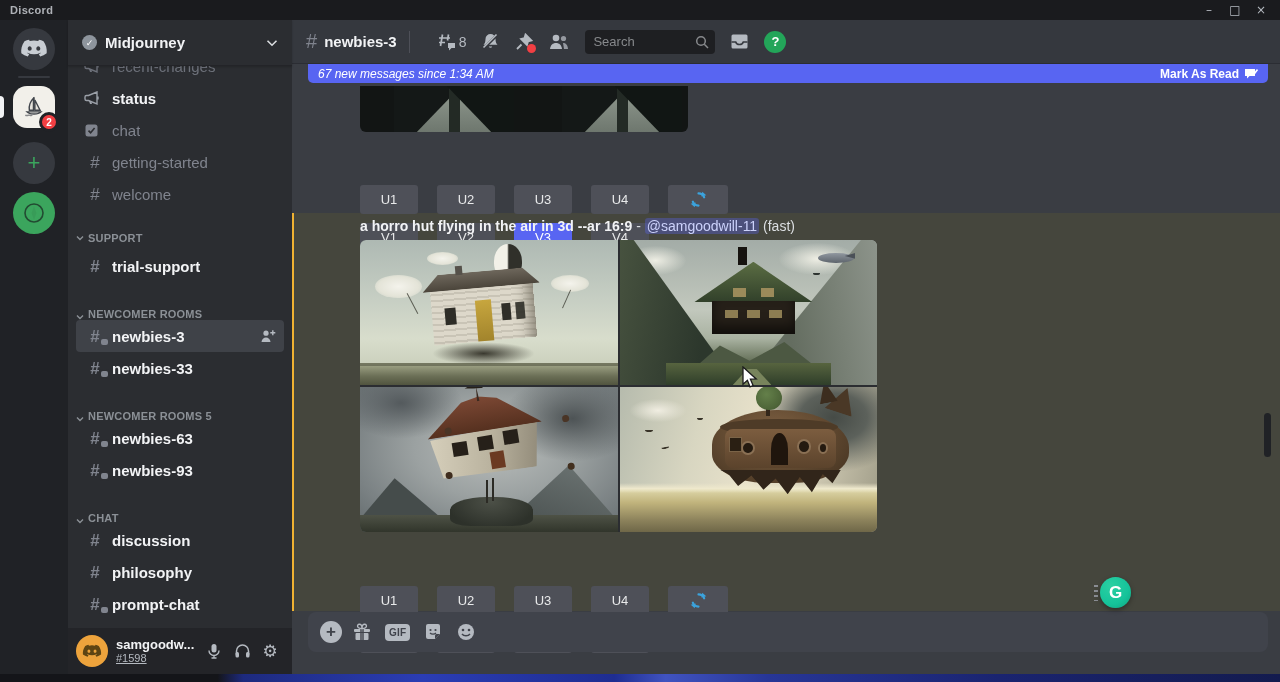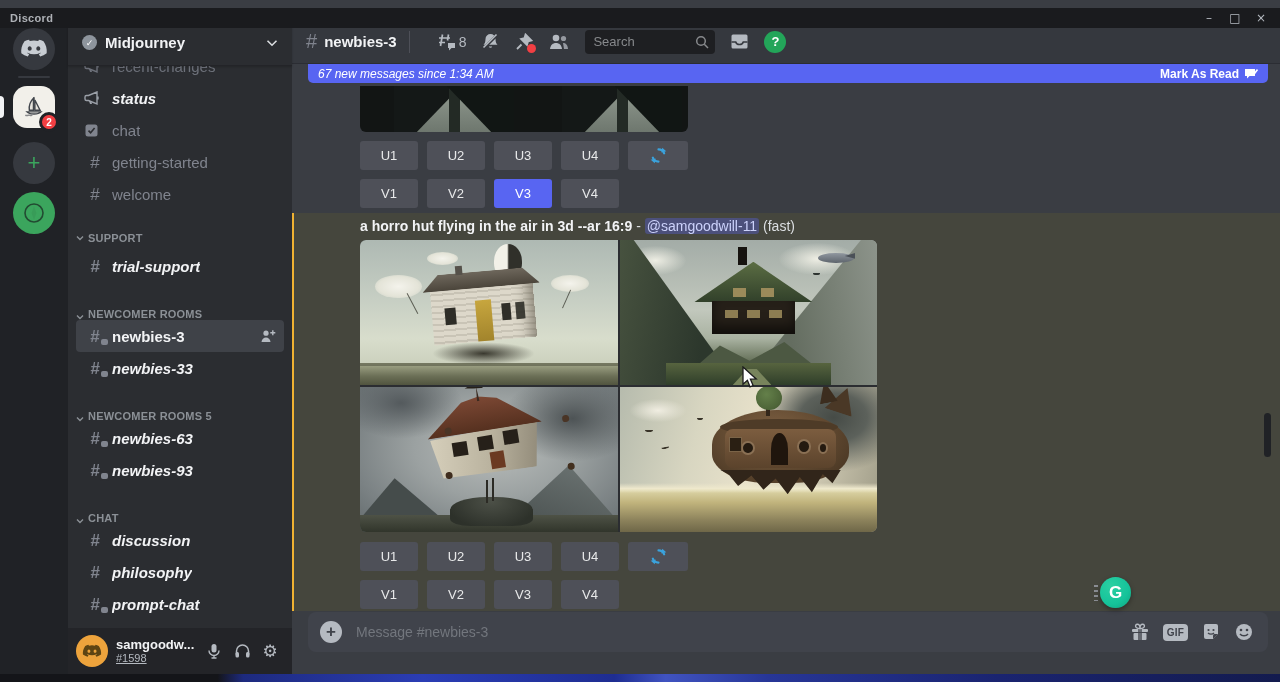--- a/index.html
+++ b/index.html
@@ -1,21 +1,21 @@
 <!DOCTYPE html>
 <html><head>
 <meta charset="utf-8">
 <style>
   * { margin:0; padding:0; box-sizing:border-box; }
   html,body { background:#000; }
   body { font-family:"Liberation Sans","DejaVu Sans",sans-serif; }
   .screen { position:relative; width:1280px; height:682px; overflow:hidden; background:#3a3d43; user-select:none; }
 
   
-  .titlebar { position:absolute; left:0; top:8px; width:1280px; height:20px; background:#1a1b1e; z-index:60; display:flex; align-items:center; }
+  .titlebar { position:absolute; left:0; top:0; width:1280px; height:20px; background:#1a1b1e; z-index:60; display:flex; align-items:center; }
   .app-title { margin-left:10px; font-size:11px; font-weight:bold; color:#aeb1b6; letter-spacing:.03em; }
   .win-controls { position:absolute; right:6px; top:0; height:20px; display:flex; }
   .win-btn { width:26px; height:20px; color:#b5bac1; font-size:12px; display:flex; align-items:center; justify-content:center; cursor:pointer; font-family:"DejaVu Sans",sans-serif; }
 
   
   .rail { position:absolute; left:0; top:20px; width:68px; height:662px; background:#202226; z-index:20; }
   .rail-item { position:absolute; left:13px; width:42px; height:42px; border-radius:50%; display:flex; align-items:center; justify-content:center; cursor:pointer; }
   .home-btn { top:8px; background:#36393f; }
   .rail-divider { position:absolute; left:18px; top:56px; width:32px; height:2px; background:#36393f; border-radius:1px; }
   .server-pill { position:absolute; left:0; top:76px; width:4px; height:22px; background:#f2f3f5; border-radius:0 4px 4px 0; }
@@ -26,21 +26,21 @@
 
   
   .sidebar { position:absolute; left:68px; top:20px; width:224px; height:662px; background:#2b2d31; z-index:20; }
   .s-header { position:absolute; left:0; top:0; right:0; height:46px; display:flex; align-items:center; padding:0 14px; border-bottom:1px solid #232428; box-shadow:0 1px 2px rgba(0,0,0,.2); cursor:pointer; background:#2b2d31; z-index:3; }
   .verified-badge { width:15px; height:15px; border-radius:50%; background:#8e959d; color:#fff; font-size:9px; font-weight:bold; display:flex; align-items:center; justify-content:center; margin-right:8px; flex:none; font-family:"DejaVu Sans",sans-serif; }
   .s-name { color:#f2f3f5; font-size:15px; font-weight:bold; flex:1; }
   .ch-list { position:absolute; top:46px; left:0; right:0; bottom:54px; overflow:hidden; }
   .ch-row { position:relative; height:32px; display:flex; align-items:center; margin:0 8px; padding:0 8px; border-radius:4px; color:#80848e; font-size:15px; cursor:pointer; }
   .ch-row .ch-ic { width:22px; text-align:center; margin-right:6px; font-size:17px; color:#80848e; flex:none; position:relative; line-height:1; }
   .ch-row .ch-label { overflow:hidden; white-space:nowrap; text-overflow:ellipsis; }
-  .ch-row.unread { color:#f2f3f5; font-weight:600;font-style:italic; }
+  .ch-row.unread { color:#f2f3f5; font-weight:600; }
   .ch-row.selected { background:#3f4248; color:#f2f3f5; font-weight:600; }
   .ch-row.dim { color:#6d717a; margin-top:-16px; }
   .cat-row { height:24px; margin-top:16px; display:flex; align-items:center; padding:0 8px 0 6px; color:#8b9096; font-size:11px; font-weight:bold; letter-spacing:.02em; cursor:pointer; }
   .cat-row.tight { margin-top:14px;align-items:flex-end; }
   .cat-chev { margin:0 4px 0 2px; }
   .thread-dot { position:absolute; right:-2px; bottom:0px; width:7px; height:6px; background:#80848e; border-radius:2px; box-shadow:0 0 0 2px #2b2d31; }
   .member-add { margin-left:auto; flex:none; }
 
   
   .user-panel { position:absolute; left:0; right:0; bottom:0; height:54px; background:#232428; display:flex; align-items:center; padding:0 8px 8px 8px; }
@@ -75,21 +75,21 @@
   .mention-underlay { position:absolute; left:0; right:0; top:193px; height:398px; background:#45463d; border-left:2px solid #f0b232; }
 
   
   .img-partial { position:absolute; left:68px; top:66px; width:328px; height:46px; background:#121514; border-radius:0 0 6px 6px; overflow:hidden; cursor:pointer; }
   .suitfig { position:absolute; top:0; bottom:0; width:120px; background:linear-gradient(180deg,#939c92 0%,#6e776e 100%); }
   .suitfig::before { content:""; position:absolute; left:0; top:0; bottom:0; width:56%; background:#141817; clip-path:polygon(0 0,100% 0,34% 100%,0 100%); }
   .suitfig::after { content:""; position:absolute; right:0; top:0; bottom:0; width:56%; background:#111614; clip-path:polygon(0 0,100% 0,100% 100%,66% 100%); }
   .tie { position:absolute; top:0; bottom:0; left:46%; width:9%; background:#232a25; }
 
   
-  .btn-row { position:absolute; display:flex; gap:9px; }
+  .btn-row { position:absolute; display:flex; gap:19px;margin-top:44px; }
   .mjbtn { width:58px; height:29px; background:#4e5058; border:none; border-radius:3px; color:#e8e9ea; font-size:13px; font-weight:500; font-family:inherit; cursor:pointer; display:flex; align-items:center; justify-content:center; }
   .mjbtn.blurple { background:#5865f2; color:#fff; }
   .mjbtn.rerun { width:60px; }
 
   
   .prompt-line { position:absolute; left:68px; top:198px; right:30px; font-size:14px; color:#dbdee1; }
   .prompt-bold { font-weight:bold; color:#f2f3f5; }
   .mention-pill { background:rgba(88,101,242,.35); color:#ccd2fb; border-radius:3px; padding:0 2px; font-weight:500; cursor:pointer; }
 
   
@@ -632,21 +632,20 @@
     </div>
     <div class="btn-row" style="left:68px; top:560px;">
       <button class="mjbtn">V1</button>
       <button class="mjbtn">V2</button>
       <button class="mjbtn">V3</button>
       <button class="mjbtn">V4</button>
     </div>
 
     <div class="composer">
       <span class="plus-circle">+</span>
-      <input placeholder="Message #newbies-3" style="">
       <div class="comp-icons">
         <span class="comp-ic">
           <svg width="20" height="20" viewBox="0 0 20 20">
               <rect x="2" y="7" width="16" height="3" rx="1" fill="#b5bac1"></rect>
               <rect x="3.5" y="11" width="13" height="7" rx="1" fill="#b5bac1"></rect>
               <path d="M9 7V18M11 7V18" stroke="#40434b" stroke-width="1.4"></path>
               <path d="M10 6.5C7 6.5 5.2 5.4 5.6 3.6 6 2 8 1.7 9.2 3c.8.9 .8 3.5 .8 3.5zm0 0c3 0 4.8-1.1 4.4-2.9C14 2 12 1.7 10.8 3c-.8.9-.8 3.5-.8 3.5z" fill="none" stroke="#b5bac1" stroke-width="1.4"></path>
             </svg>
         </span>
         <span class="comp-ic">

